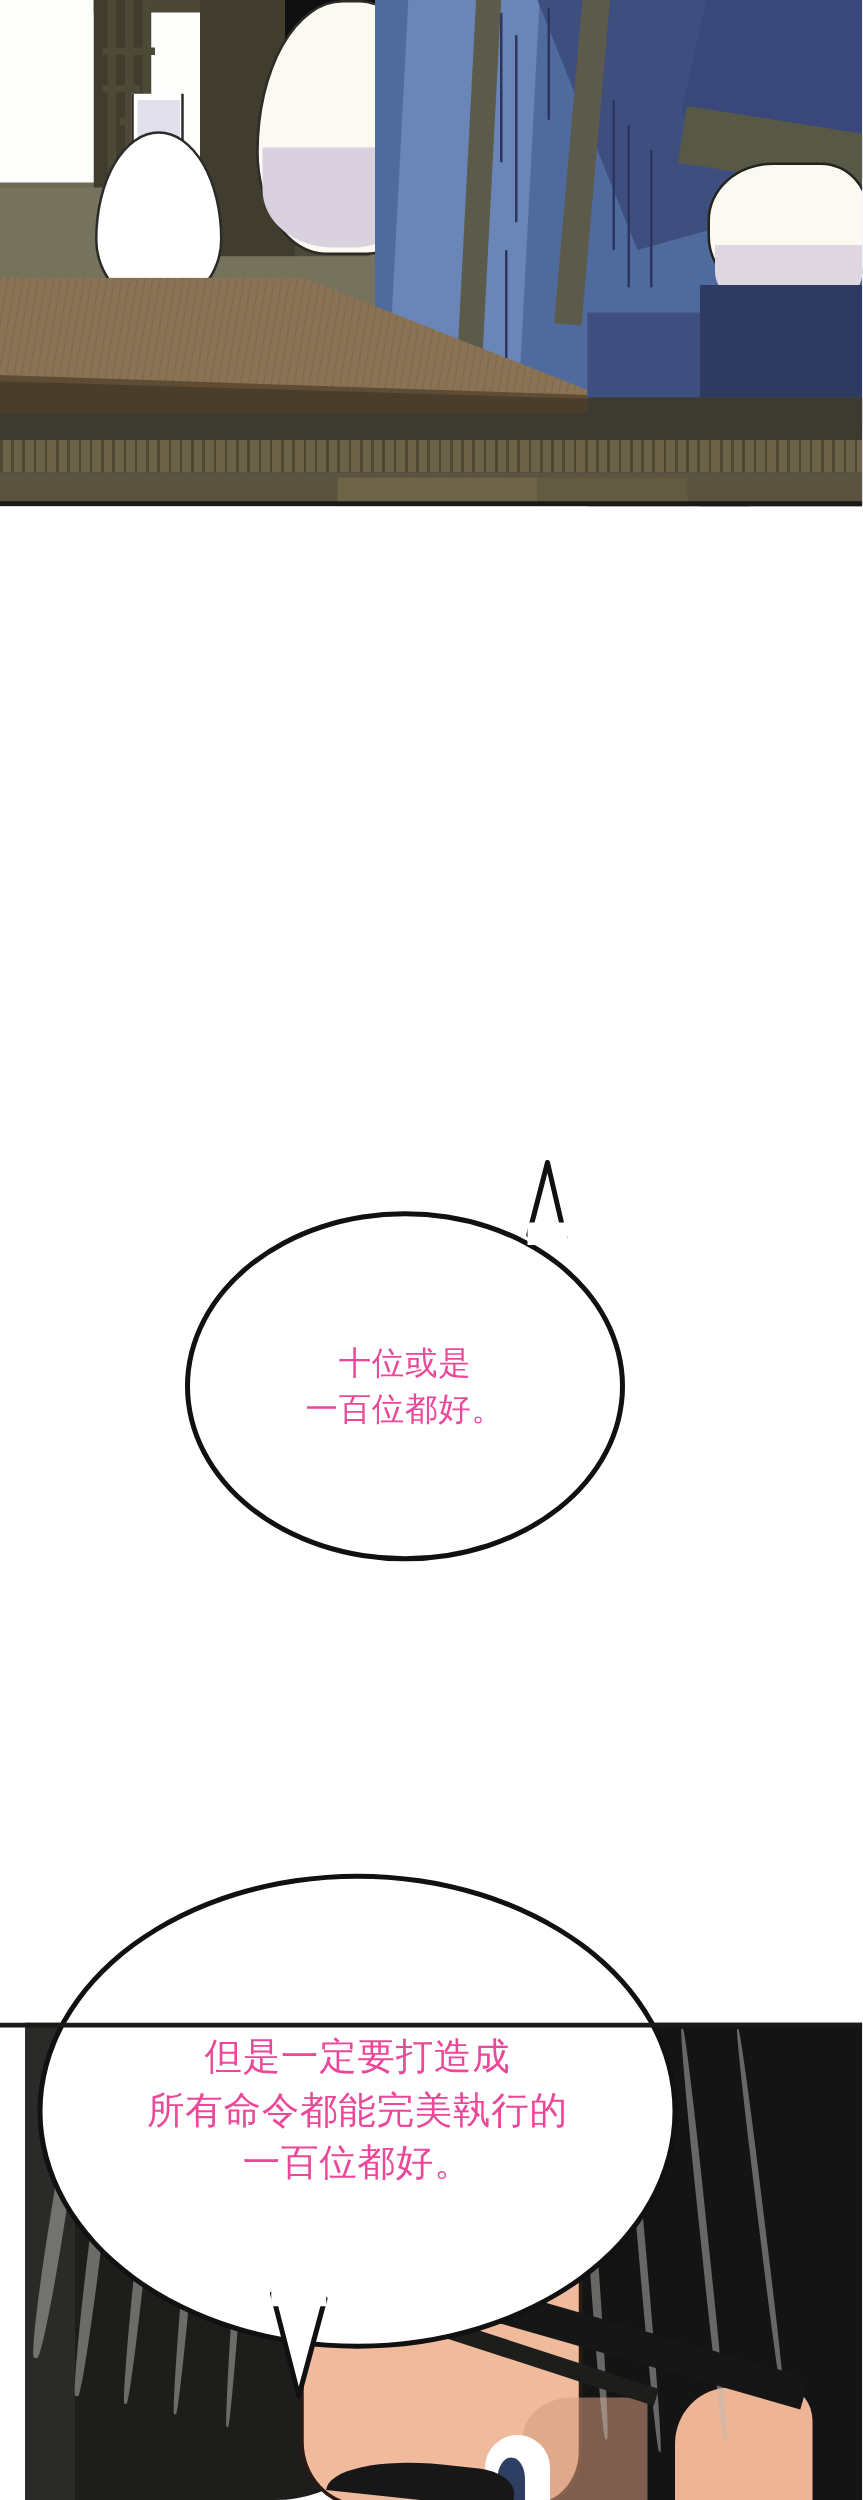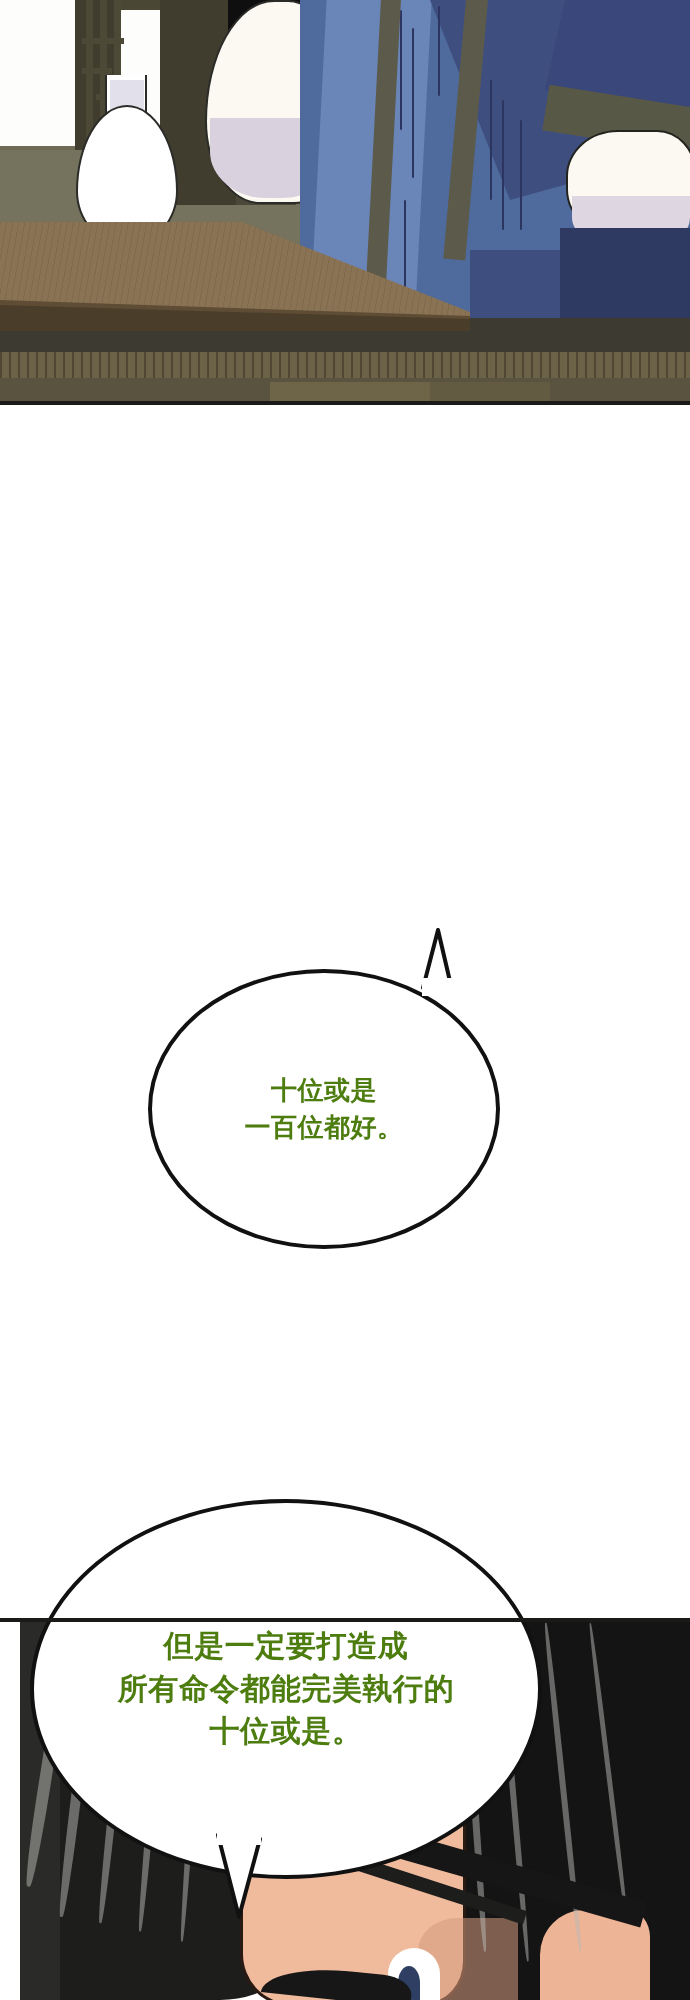--- a/index.html
+++ b/index.html
@@ -306,22 +306,22 @@
     background: #ffffff;
     border: 4px solid #111111;
     border-radius: 50%;
     display: flex;
     align-items: center;
     justify-content: center;
     z-index: 20;
   }
   .bubble-text {
     text-align: center;
-    color: #4d7c0f;
-    font-weight: 700;
+    color: #ec4899;
+    font-weight: 400;
     line-height: 1.42;
     letter-spacing: .02em;
     white-space: pre-line;
     padding: 0 18px;
   }
 
   #bubble-one {
     left: 148px;
     top: 560px;
     width: 352px;
@@ -530,21 +530,21 @@
     </svg>
 
     <div class="bubble" id="bubble-one">
       <div class="bubble-text">十位或是
 一百位都好。</div>
     </div>
 
     <div class="bubble" id="bubble-two">
       <div class="bubble-text">但是一定要打造成
 所有命令都能完美執行的
-十位或是。</div>
+一百位都好。</div>
     </div>
 
     <svg class="tail" id="tail-two" viewBox="0 0 54 92">
       <polygon points="6,6 48,10 27,88" fill="#ffffff" stroke="#111111" stroke-width="4" stroke-linejoin="round"></polygon>
       <rect x="5" y="0" width="44" height="16" fill="#ffffff"></rect>
     </svg>
 
   </div>
 
   <div class="panel" id="panel-face">

